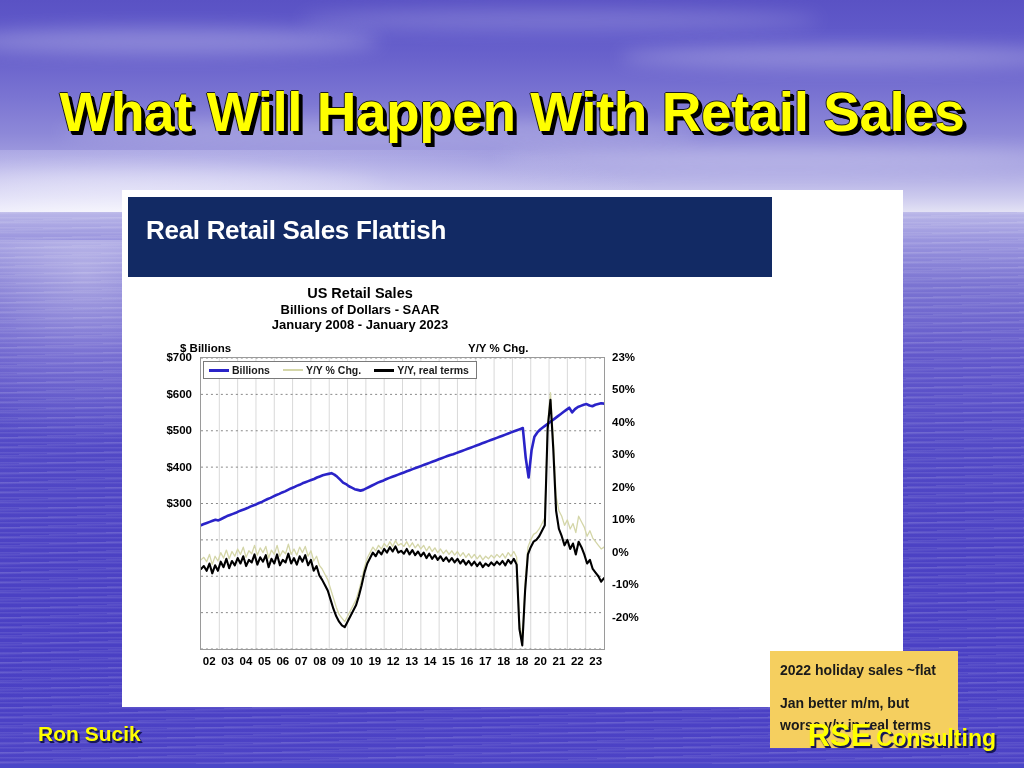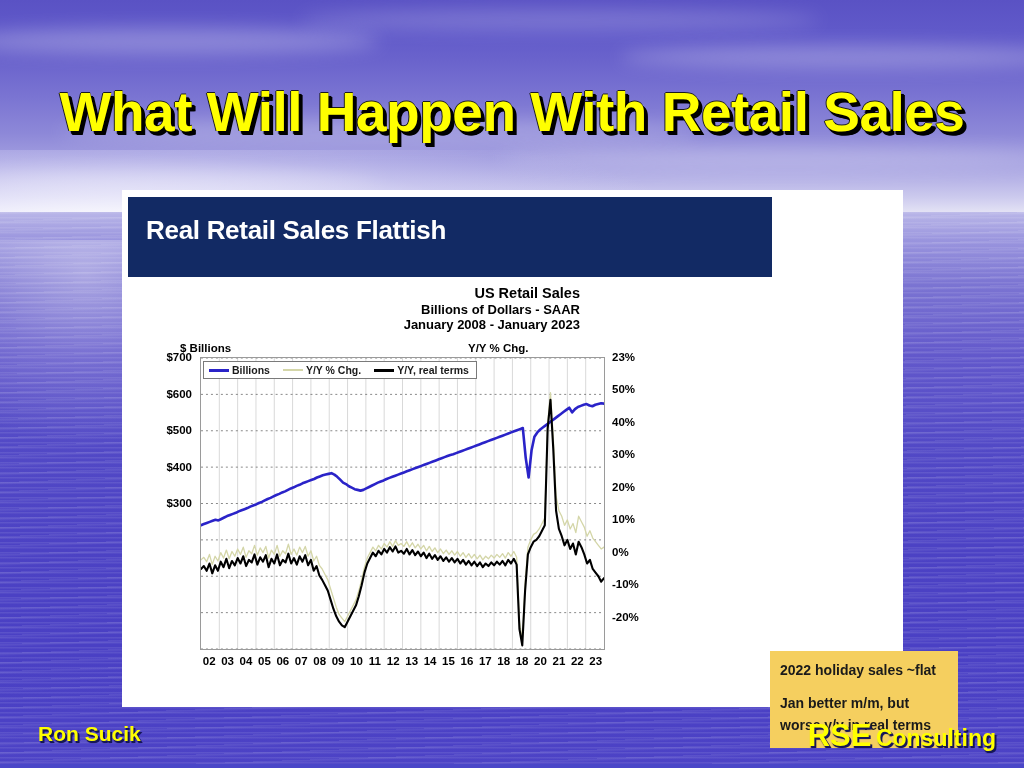--- a/index.html
+++ b/index.html
@@ -76,21 +76,21 @@
   }
   #panel-header-title{
     position:absolute;left:18px;top:18px;
     color:#ffffff;font-size:26px;font-weight:bold;letter-spacing:-.3px;
     white-space:nowrap;
   }
 
   
   #figure{position:absolute;left:18px;top:95px;width:500px;height:415px;}
   .fig-title{
-    position:absolute;left:0;top:0;width:440px;text-align:right;
+    position:absolute;left:0;top:0;width:440px;text-align:center;
     font-size:14.5px;font-weight:bold;color:#000;line-height:1.18;
   }
   .fig-title .l2,.fig-title .l3{font-size:13px;}
   .axis-cap-left{
     position:absolute;left:40px;top:57px;font-size:11.5px;font-weight:bold;color:#000;
   }
   .axis-cap-right{
     position:absolute;left:328px;top:57px;font-size:11.5px;font-weight:bold;color:#000;
   }
   #plot{
@@ -268,21 +268,21 @@
       <div id="xticks">
           <span>02</span>
           <span>03</span>
           <span>04</span>
           <span>05</span>
           <span>06</span>
           <span>07</span>
           <span>08</span>
           <span>09</span>
           <span>10</span>
-          <span>11</span>
+          <span>19</span>
           <span>12</span>
           <span>13</span>
           <span>14</span>
           <span>15</span>
           <span>16</span>
           <span>17</span>
           <span>18</span>
           <span>18</span>
           <span>20</span>
           <span>21</span>

